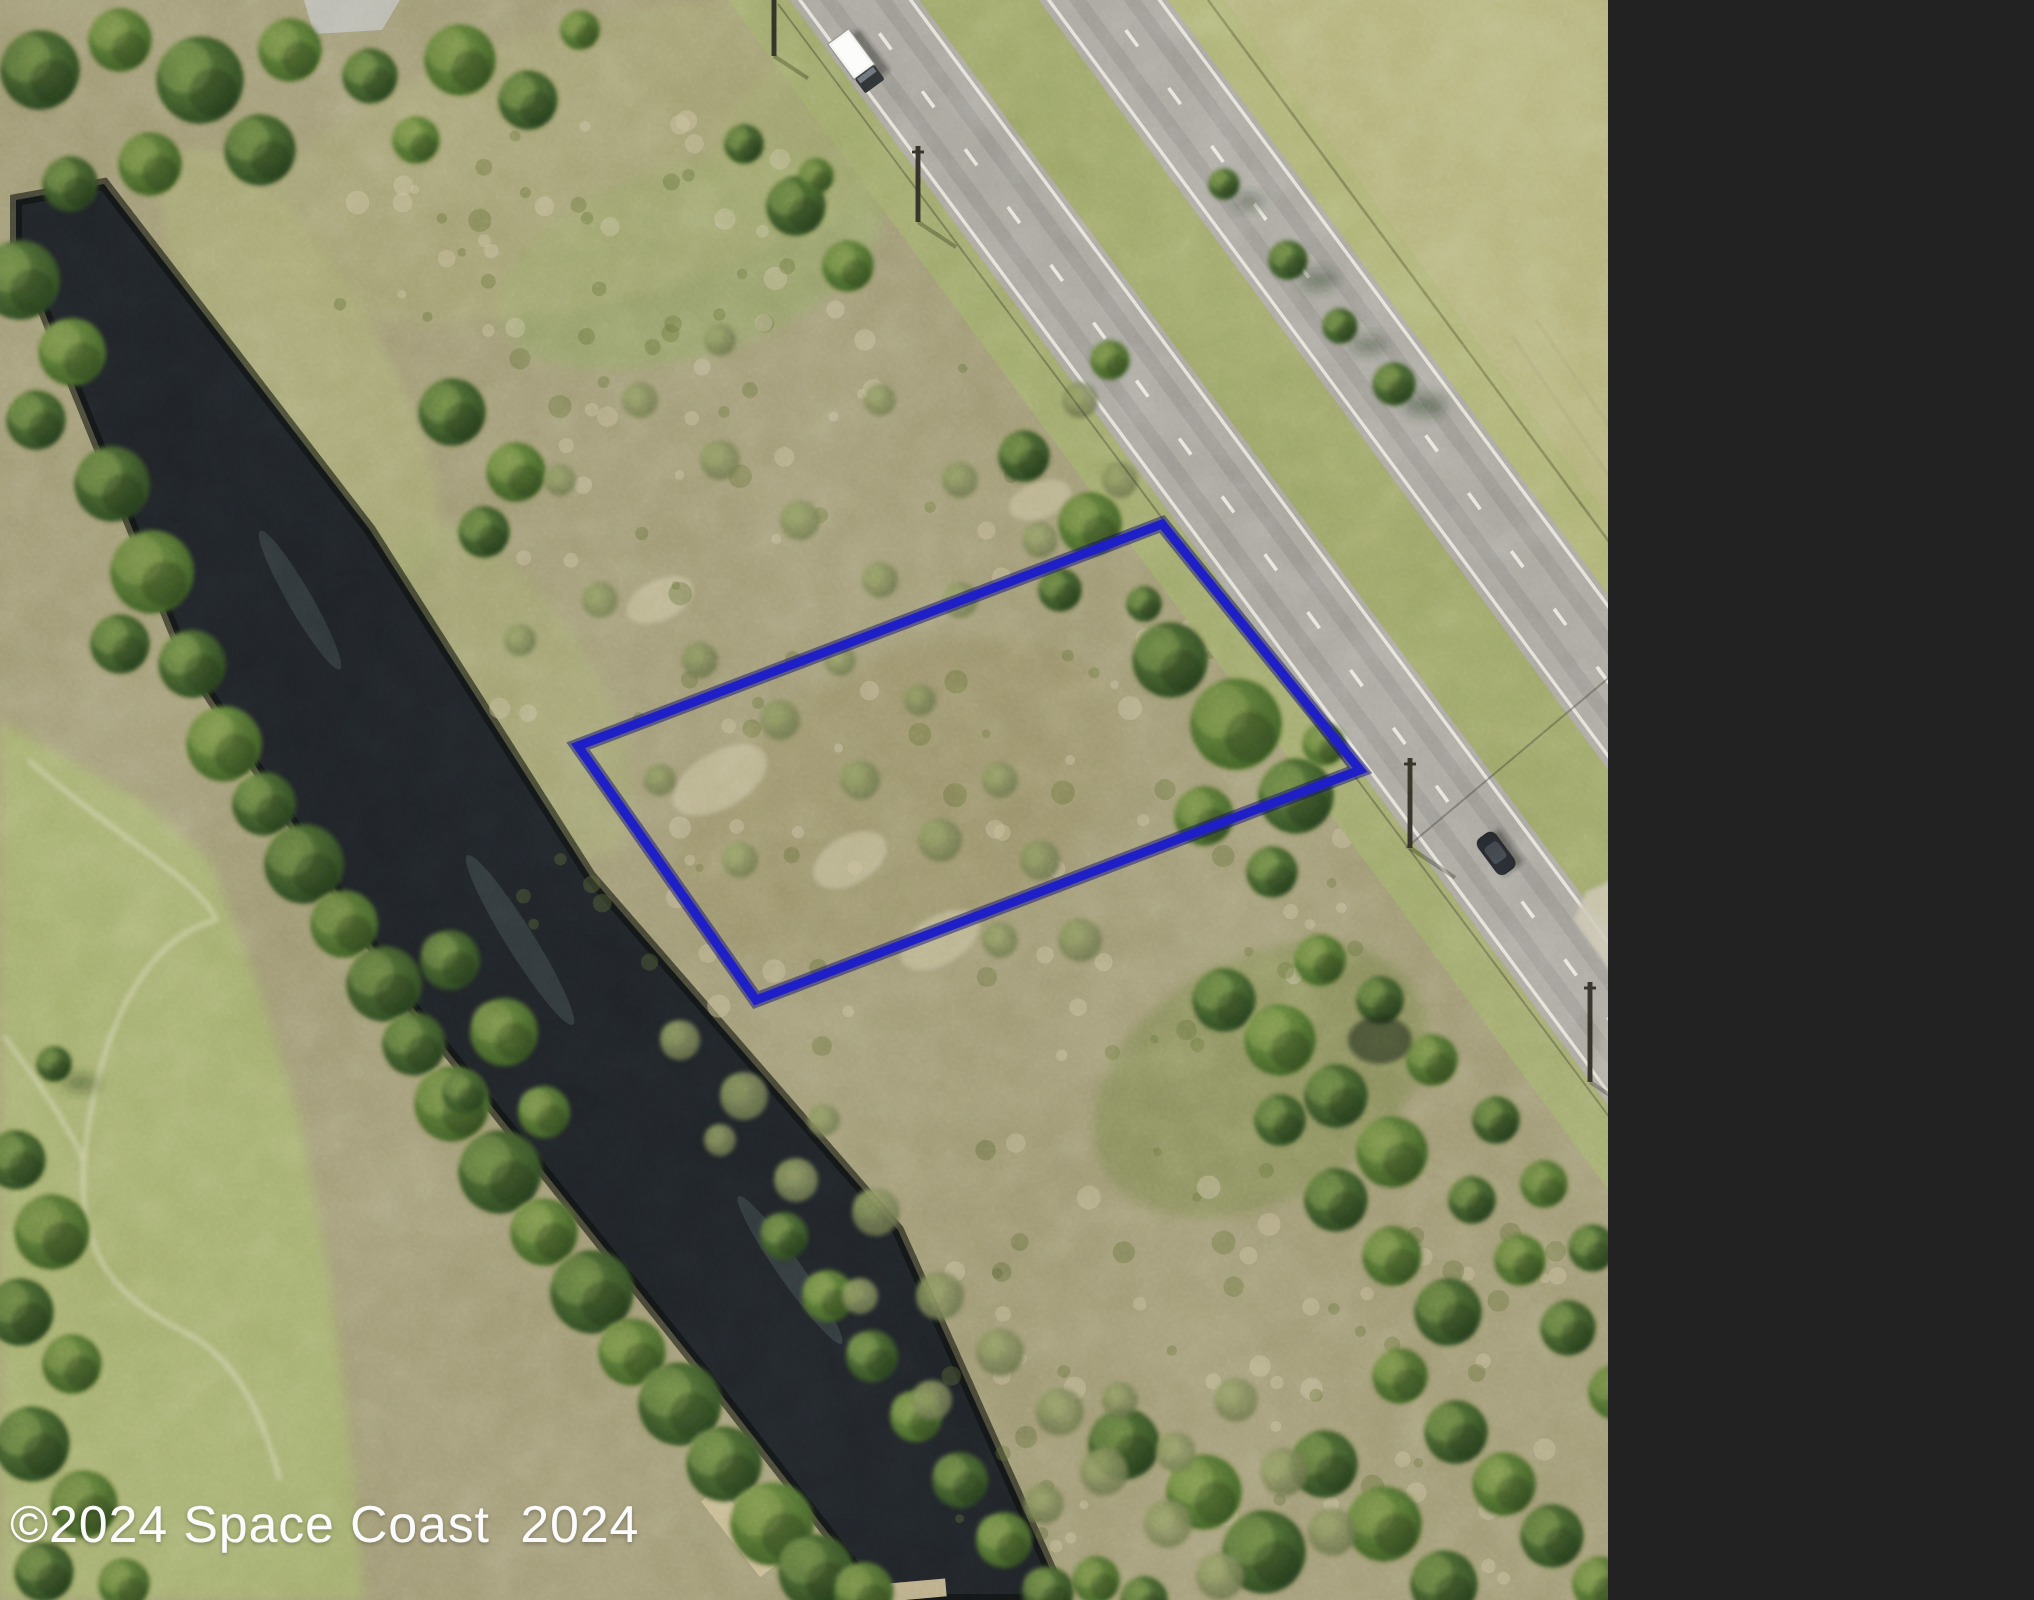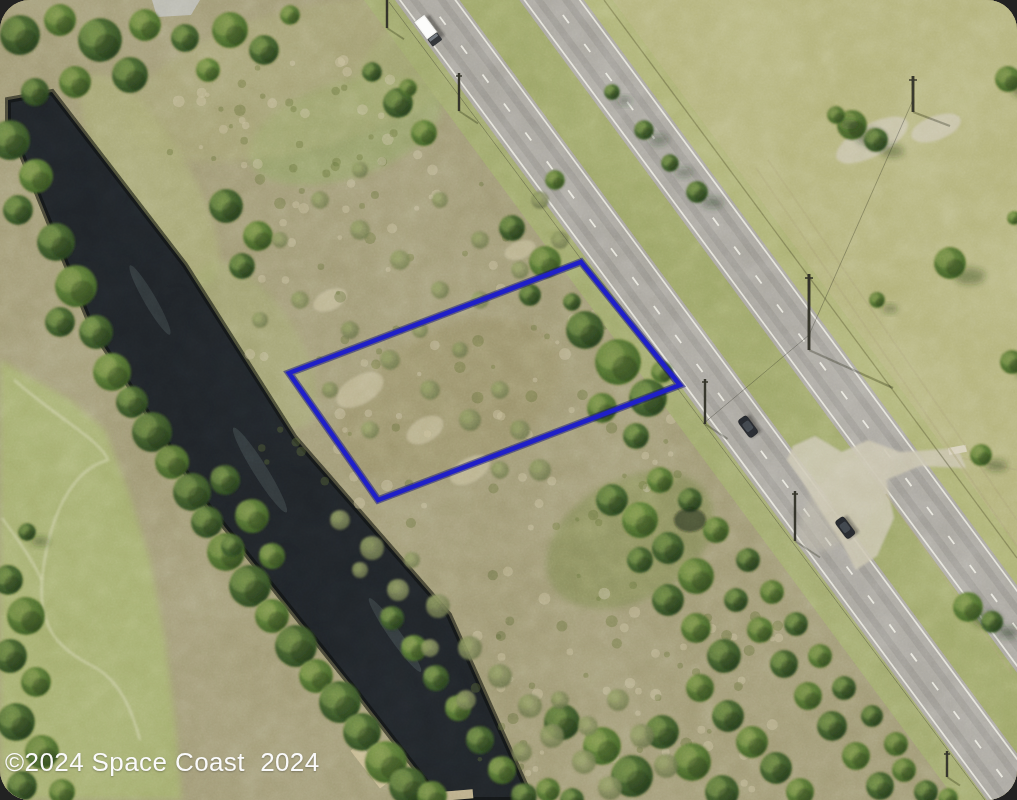--- a/index.html
+++ b/index.html
@@ -1,17 +1,17 @@
 <!DOCTYPE html>
 <html><head>
 <meta charset="utf-8">
 <style>
   html,body{margin:0;padding:0;background:#222;}
-  .stage{position:relative;width:1017px;height:800px;overflow:hidden;
-         background:#9d9671;font-family:"Liberation Sans",sans-serif;border-radius:30px;}
+  .stage{position:relative;width:804px;height:800px;overflow:hidden;
+         background:#9d9671;font-family:"Liberation Sans",sans-serif;}
   .stage svg{position:absolute;left:0;top:0;}
   .watermark{position:absolute;left:5px;top:747px;color:#fbfbfb;
              font-size:26px;line-height:1.2;letter-spacing:.4px;white-space:pre;
              text-shadow:0 1px 2px rgba(0,0,0,.28);user-select:none;}
 </style>
 </head>
 <body>
 
 <div class="stage">
   <svg id="scene" width="1017" height="800" viewBox="0 0 1017 800">

